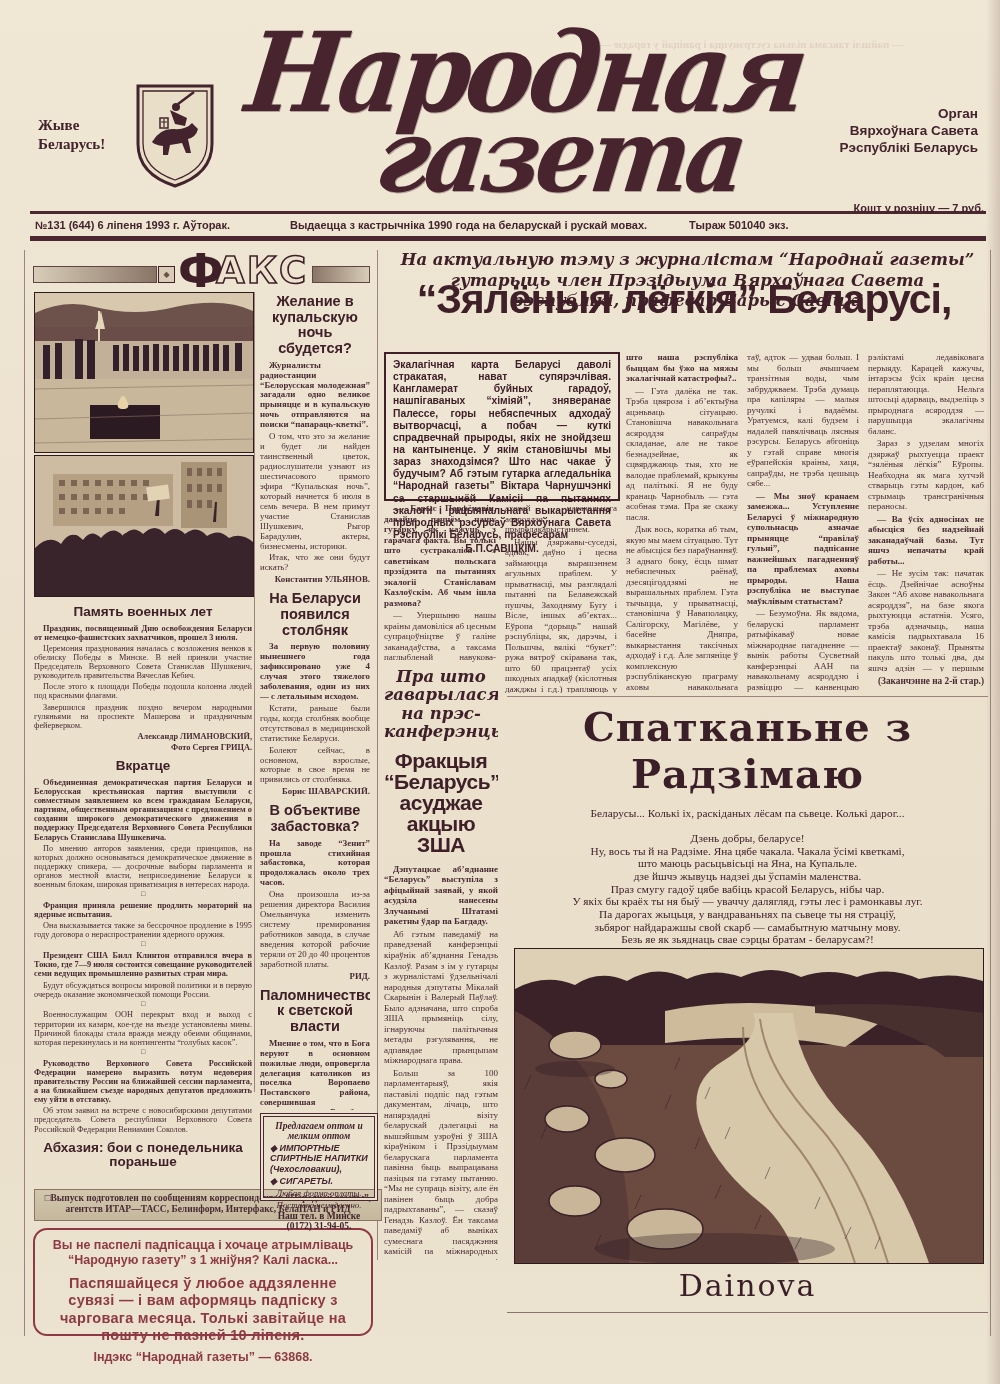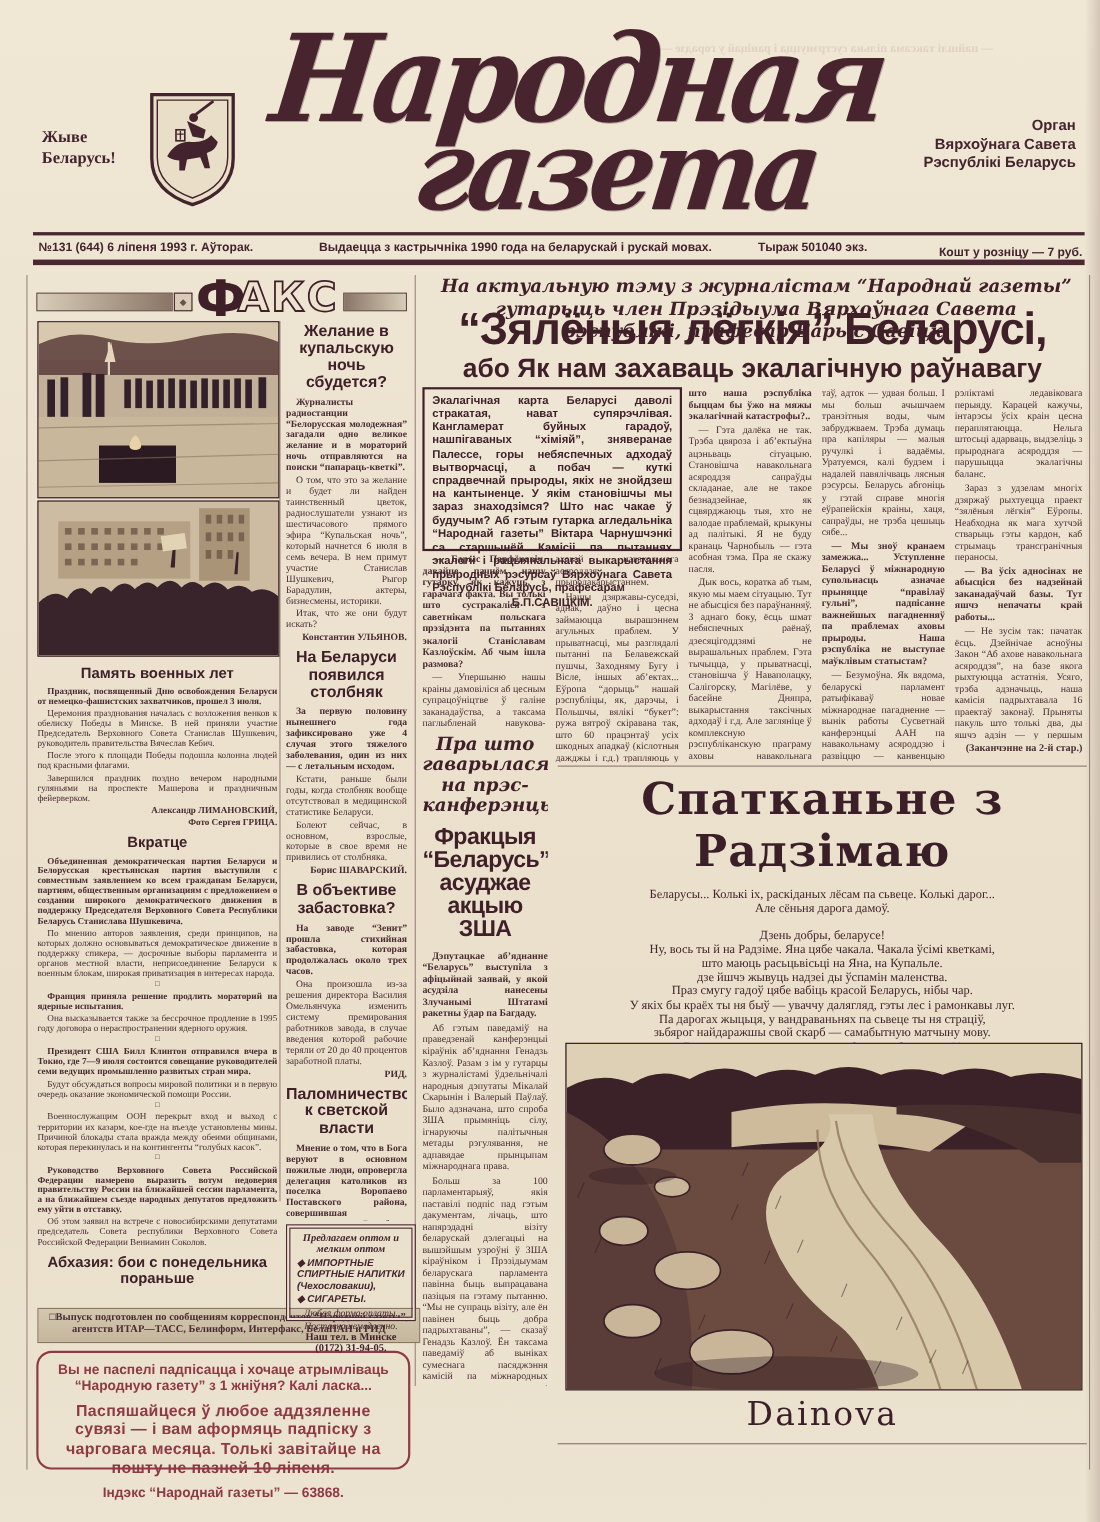--- a/index.html
+++ b/index.html
@@ -116,21 +116,21 @@
   <div class="abs organ" style="right:22px; top:106px; width:160px;">
     <div>Орган</div>
     <div>Вярхоўнага Савета</div>
     <div>Рэспублікі Беларусь</div>
   </div>
 
   <div class="rule-h" style="left:30px; top:211px; width:956px; height:2.5px;"></div>
   <div class="abs infoline" style="left:35px; top:219px;">№131 (644) 6 ліпеня 1993 г. Аўторак.</div>
   <div class="abs infoline" style="left:290px; top:219px;">Выдаецца з кастрычніка 1990 года на беларускай і рускай мовах.</div>
   <div class="abs infoline" style="left:665px; top:219px;margin-left:24px;">Тыраж 501040 экз.</div>
-  <div class="abs infoline" style="right:16px; top:224px;">Кошт у розніцу — 7 руб.</div>
+  <div class="abs infoline" style="right:16px; top:202px;">Кошт у розніцу — 7 руб.</div>
   <div class="rule-h" style="left:30px; top:236px; width:956px; height:5px;"></div>
 
   <div class="rule-v" style="left:24px; top:250px; height:1086px;"></div>
   <div class="rule-v" style="left:254px; top:292px; height:800px;"></div>
   <div class="rule-v" style="left:377px; top:250px; height:1010px;"></div>
   <div class="rule-v" style="left:990px; top:250px; height:1086px;"></div>
 
   <div class="fax-bar" style="left:33px; top:266px; width:122px;"></div>
   <div class="fax-orn" style="left:158px; top:266px;">
       <span>◆</span>
@@ -257,21 +257,21 @@
   <div class="agencies" style="left:34px; top:1189px; width:334px; height:24px;">□Выпуск подготовлен по сообщениям корреспондентов “Народной газеты”, агентств ИТАР—ТАСС, Белинформ, Интерфакс, БелаПАН и РИД</div>
 
   <div class="subbox" style="left:33px; top:1228px; width:316px; height:88px;">
     <div class="l1">Вы не паспелі падпісацца і хочаце атрымліваць “Народную газету” з 1 жніўня? Калі ласка...</div>
     <div class="l2">Паспяшайцеся ў любое аддзяленне сувязі — і вам аформяць падпіску з чарговага месяца. Толькі завітайце на пошту не пазней 10 ліпеня.</div>
     <div class="l3">Індэкс “Народнай газеты” — 63868.</div>
   </div>
 
   <div class="flowcol body-m" style="left:260px; top:288px; width:110px; height:822px;">
       <div class="headc h14">Желание в купальскую ночь сбудется?</div>
-      <div class="para b">Журналисты радиостанции “Белорусская молодежная” загадали одно великое желание и в мораторий ночь отправляются на поиски “папараць-кветкі”.</div>
+      <div class="para b">Журналисты радиостанции “Белорусская молодежная” загадали одно великое прыняцце и в купальскую ночь отправляются на поиски “папараць-кветкі”.</div>
       <div class="para">О том, что это за желание и будет ли найден таинственный цветок, радиослушатели узнают из шестичасового прямого эфира “Купальская ночь”, который начнется 6 июля в семь вечера. В нем примут участие Станислав Шушкевич, Рыгор Барадулин, актеры, бизнесмены, историки.</div>
       <div class="para">Итак, что же они будут искать?</div>
       <div class="para by">Константин УЛЬЯНОВ.</div>
       <div class="headc h14">На Беларуси появился столбняк</div>
       <div class="para b">За первую половину нынешнего года зафиксировано уже 4 случая этого тяжелого заболевания, один из них — с летальным исходом.</div>
       <div class="para">Кстати, раньше были годы, когда столбняк вообще отсутствовал в медицинской статистике Беларуси.</div>
       <div class="para">Болеют сейчас, в основном, взрослые, которые в свое время не привились от столбняка.</div>
       <div class="para by">Борис ШАВАРСКИЙ.</div>
       <div class="headc h14">В объективе забастовка?</div>
       <div class="para b">На заводе “Зенит” прошла стихийная забастовка, которая продолжалась около трех часов.</div>
@@ -285,21 +285,20 @@
     <div class="t">Предлагаем оптом и мелким оптом</div>
     <div class="item">◆ ИМПОРТНЫЕ СПИРТНЫЕ НАПИТКИ (Чехословакии),</div>
     <div class="item">◆ СИГАРЕТЫ.</div>
     <div class="it">Любая форма оплаты.</div>
     <div class="it">Поставка немедленно.</div>
     <div class="ph">Наш тел. в Минске (0172) 31-94-05.</div>
   </div>
 
   <div class="kicker" style="left:395px; top:250px; width:585px;">На актуальную тэму з журналістам “Народнай газеты” гутарыць член Прэзідыума Вярхоўнага Савета рэспублікі, прафесар Барыс Савіцкі</div>
   <div class="headline" style="left:384px; top:276px; width:600px;">“Зялёныя лёгкія” Беларусі,</div>
-  <div class="subhead" style="left:384px; top:322px; width:600px;">або Як нам захаваць экалагічную раўнавагу</div>
 
   <div class="leadbox" style="left:384px; top:352px; width:218px; height:135px;">
     <span>Экалагічная карта Беларусі даволі стракатая, нават супярэчлівая. Кангламерат буйных гарадоў, нашпігаваных “хіміяй”, зняверанае Палессе, горы небяспечных адходаў вытворчасці, а побач — куткі спрадвечнай прыроды, якіх не знойдзеш на кантыненце. У якім становішчы мы зараз знаходзімся? Што нас чакае ў будучым? Аб гэтым гутарка агледальніка “Народнай газеты” Віктара Чарнушчэнкі са старшынёй Камісіі па пытаннях экалогіі і рацыянальнага выкарыстання прыродных рэсурсаў Вярхоўнага Савета Рэспублікі Беларусь, прафесарам</span>
     <div class="sign">Б.П.САВІЦКІМ.</div>
   </div>
 
   <div class="flowcol qa" style="left:384px; top:503px; width:112px; height:160px;">
       <div class="para b">— Барыс Парфёнавіч, давайце пачнём нашу гутарку, як кажуць, з гарачага факта. Вы толькі што сустракаліся з саветнікам польскага прэзідэнта па пытаннях экалогіі Станіславам Казлоўскім. Аб чым ішла размова?</div>
       <div class="para">— Упершыню нашы краіны дамовіліся аб цесным супрацоўніцтве ў галіне заканадаўства, а таксама паглыбленай навукова-даследчай дзейнасці. Будзе створана сумесная беларуска-польская парламенцкая камісія, якая ўшчыльную зоймецца распрацоўкай падобных нарматыўных актаў, звязаных з</div>
     </div>
@@ -332,21 +331,20 @@
         <div class="para b">Дэпутацкае аб’яднанне “Беларусь” выступіла з афіцыйнай заявай, у якой асудзіла нанесены Злучанымі Штатамі ракетны ўдар па Багдаду.</div>
         <div class="para">Аб гэтым паведаміў на праведзенай канферэнцыі кіраўнік аб’яднання Генадзь Казлоў. Разам з ім у гутарцы з журналістамі ўдзельнічалі народныя дэпутаты Мікалай Скарынін і Валерый Паўлаў. Было адзначана, што спроба ЗША прымяніць сілу, ігнаруючы палітычныя метады рэгулявання, не адпавядае прынцыпам міжнароднага права.</div>
         <div class="para">Больш за 100 парламентарыяў, якія паставілі подпіс пад гэтым дакументам, лічаць, што напярэдадні візіту беларускай дэлегацыі на вышэйшым узроўні ў ЗША кіраўніком і Прэзідыумам беларускага парламента павінна быць выпрацавана пазіцыя па гэтаму пытанню. “Мы не супраць візіту, але ён павінен быць добра падрыхтаваны”, — сказаў Генадзь Казлоў. Ён таксама паведаміў аб выніках сумеснага пасяджэння камісій па міжнародных справах і знешнеэканамічных сувязях, па нацыянальнай палітыцы і пытаннях Садружнасці Незалежных Дзяржаў, якім Станіслаў Шушкевіч раніцай 1 ліпеня даручыў падрыхтаваць гэтае пытанне для далейшага абмеркавання ў Вярхоўным Савеце. Члены камісій, паводле слоў Генадзя Казлова, аднагалосна асудзілі гэту акцыю.</div>
       </div>
   </div>
 
   <div class="feature" style="left:507px; top:696px; width:481px; height:622px;">
     <div class="f-title">Спатканьне з Радзімаю</div>
     <div class="poem">
         <div class="poem-line">Беларусы... Колькі іх, раскіданых лёсам па сьвеце. Колькі дарог...</div>
-        <div class="poem-line">Але сёньня дарога дамоў.</div>
         <div class="poem-line"></div>
         <div class="poem-line">Дзень добры, беларусе!</div>
         <div class="poem-line">Ну, вось ты й на Радзіме. Яна цябе чакала. Чакала ўсімі кветкамі,</div>
         <div class="poem-line">што маюць расьцьвісьці на Яна, на Купальле.</div>
         <div class="poem-line">дзе йшчэ жывуць надзеі ды ўспамін маленства.</div>
         <div class="poem-line">Праз смугу гадоў цябе вабіць красой Беларусь, нібы чар.</div>
         <div class="poem-line">У якіх бы краёх ты ня быў — уваччу далягляд, гэты лес і рамонкавы луг.</div>
         <div class="poem-line">Па дарогах жыцьця, у вандраваньнях па сьвеце ты ня страціў,</div>
         <div class="poem-line">зьбярог найдаражшы свой скарб — самабытную матчыну мову.</div>
         <div class="poem-line">Безь яе як зьяднаць свае сэрцы братам - беларусам?!</div>

